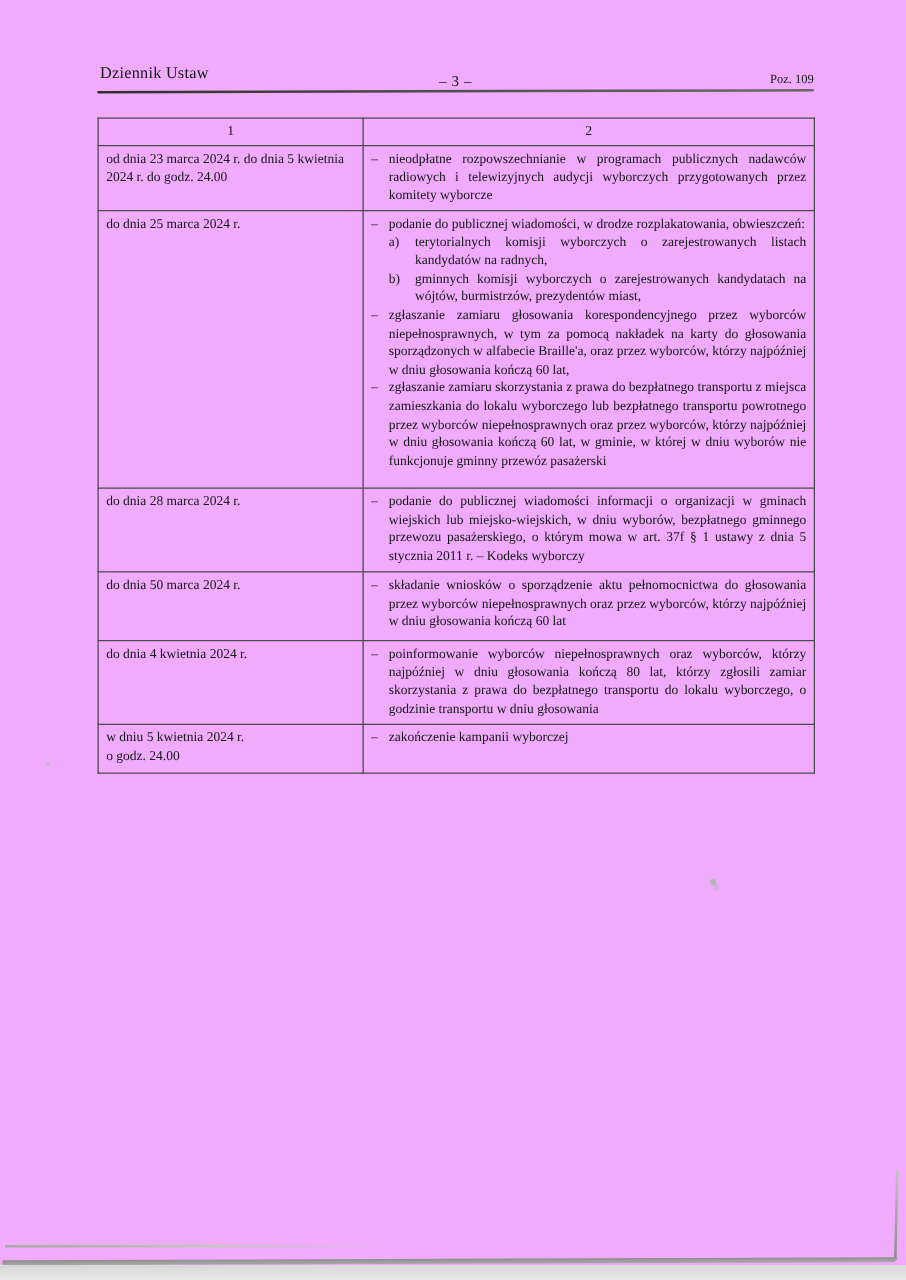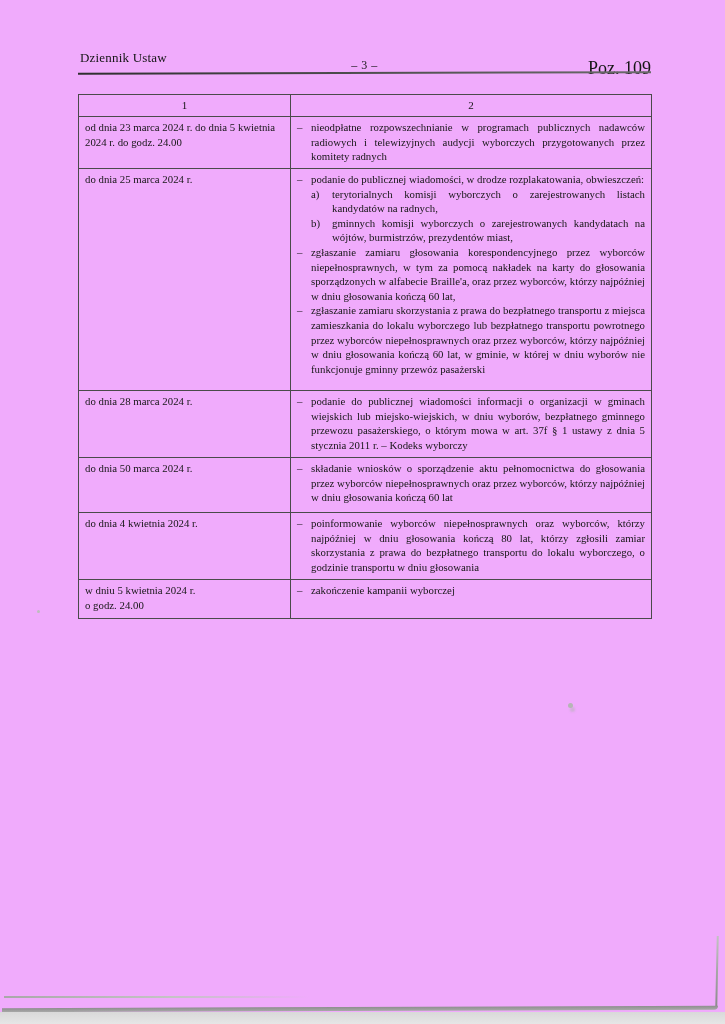--- a/index.html
+++ b/index.html
@@ -33,21 +33,21 @@
     text-align: center;
     font-size: 12px;
     letter-spacing: 0.5px;
   }
   .position-ref {
     position: absolute;
     left: 78px;
     width: 573px;
     top: 58px;
     text-align: right;
-    font-size: 18px;
+    font-size: 10px;
   }
   .header-rule {
     position: absolute;
     left: 78px;
     top: 72px;
     width: 573px;
     height: 2px;
     background: linear-gradient(to right, #2f2f2f, #555 60%, #6a6a6a);
     transform: rotate(-0.15deg);
   }
@@ -195,21 +195,21 @@
         <th>2</th>
       </tr>
     </thead>
     <tbody>
         <tr>
       <td class="date-cell">od dnia 23 marca 2024 r. do dnia 5 kwietnia
 2024 r. do godz. 24.00</td>
       <td class="content-cell">
             <div class="list-item">
               <span class="marker">–</span>
-              <span class="text">nieodpłatne rozpowszechnianie w programach publicznych nadawców radiowych i telewizyjnych audycji wyborczych przygotowanych przez komitety radnych</span>
+              <span class="text">nieodpłatne rozpowszechnianie w programach publicznych nadawców radiowych i telewizyjnych audycji wyborczych przygotowanych przez komitety wyborcze</span>
             </div>
           </td>
     </tr>
         <tr>
       <td class="date-cell">do dnia 25 marca 2024 r.</td>
       <td class="content-cell">
             <div class="list-item">
               <span class="marker">–</span>
               <span class="text">podanie do publicznej wiadomości, w drodze rozplakatowania, obwieszczeń:</span>
             </div>

